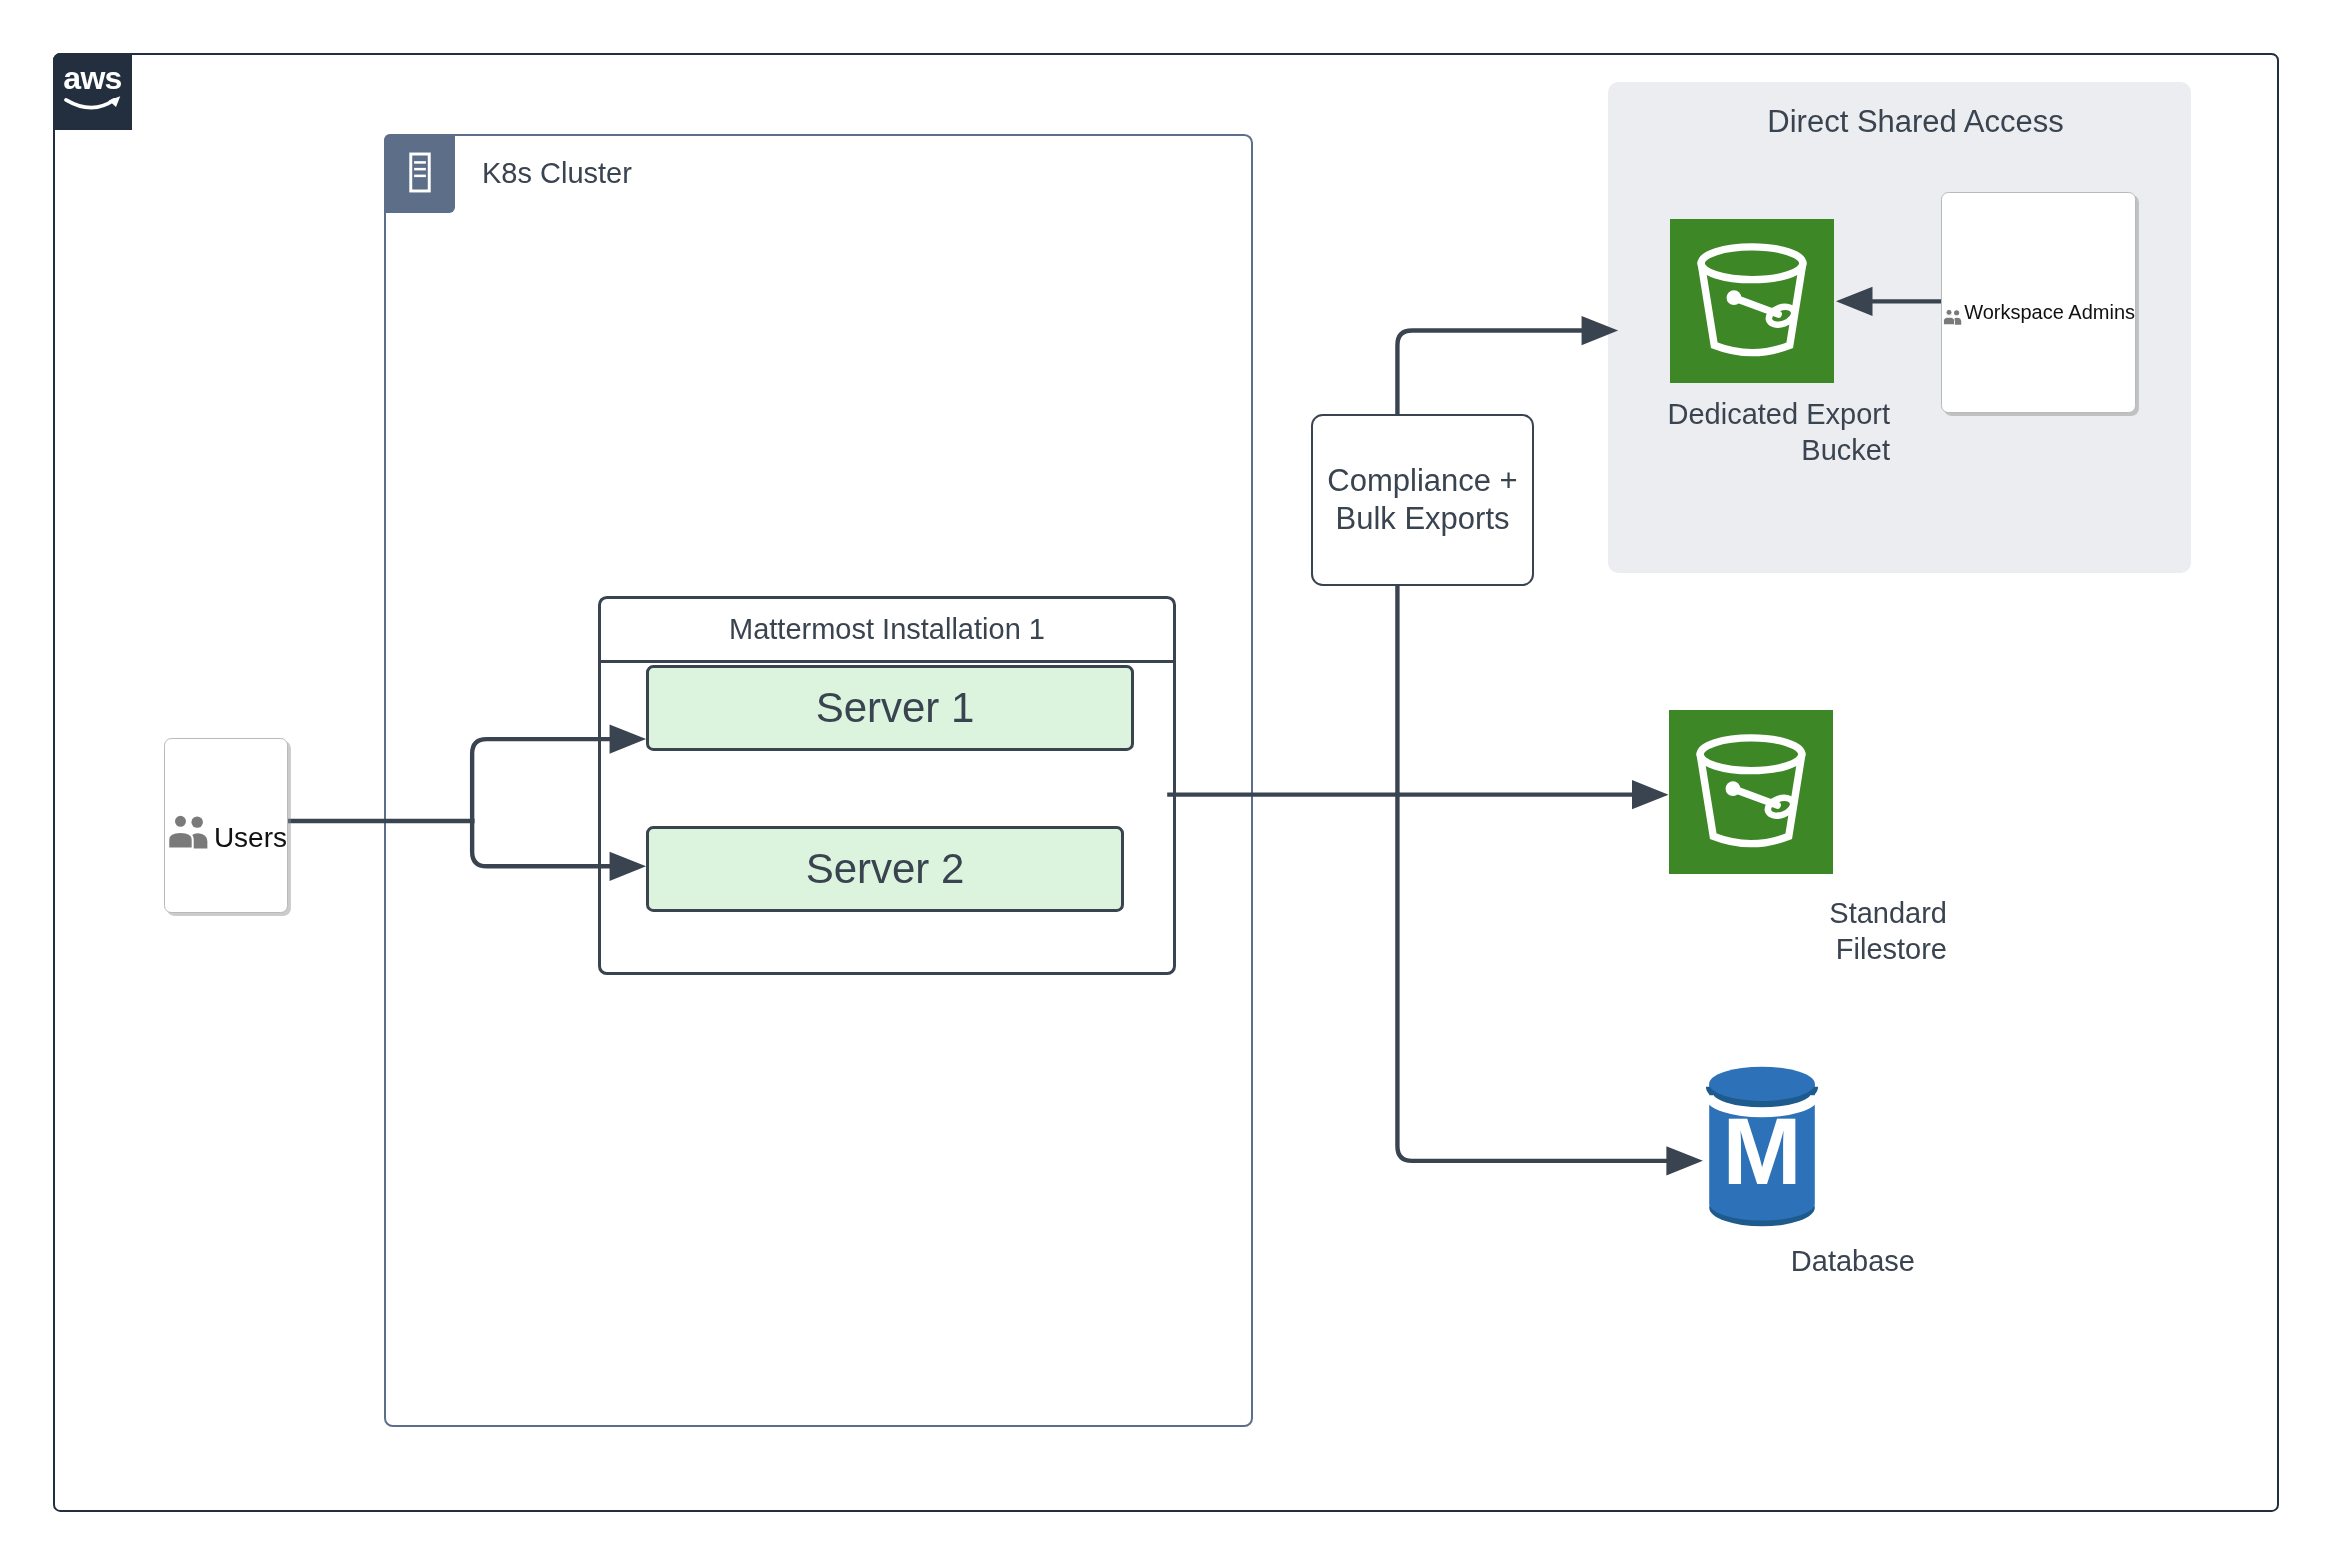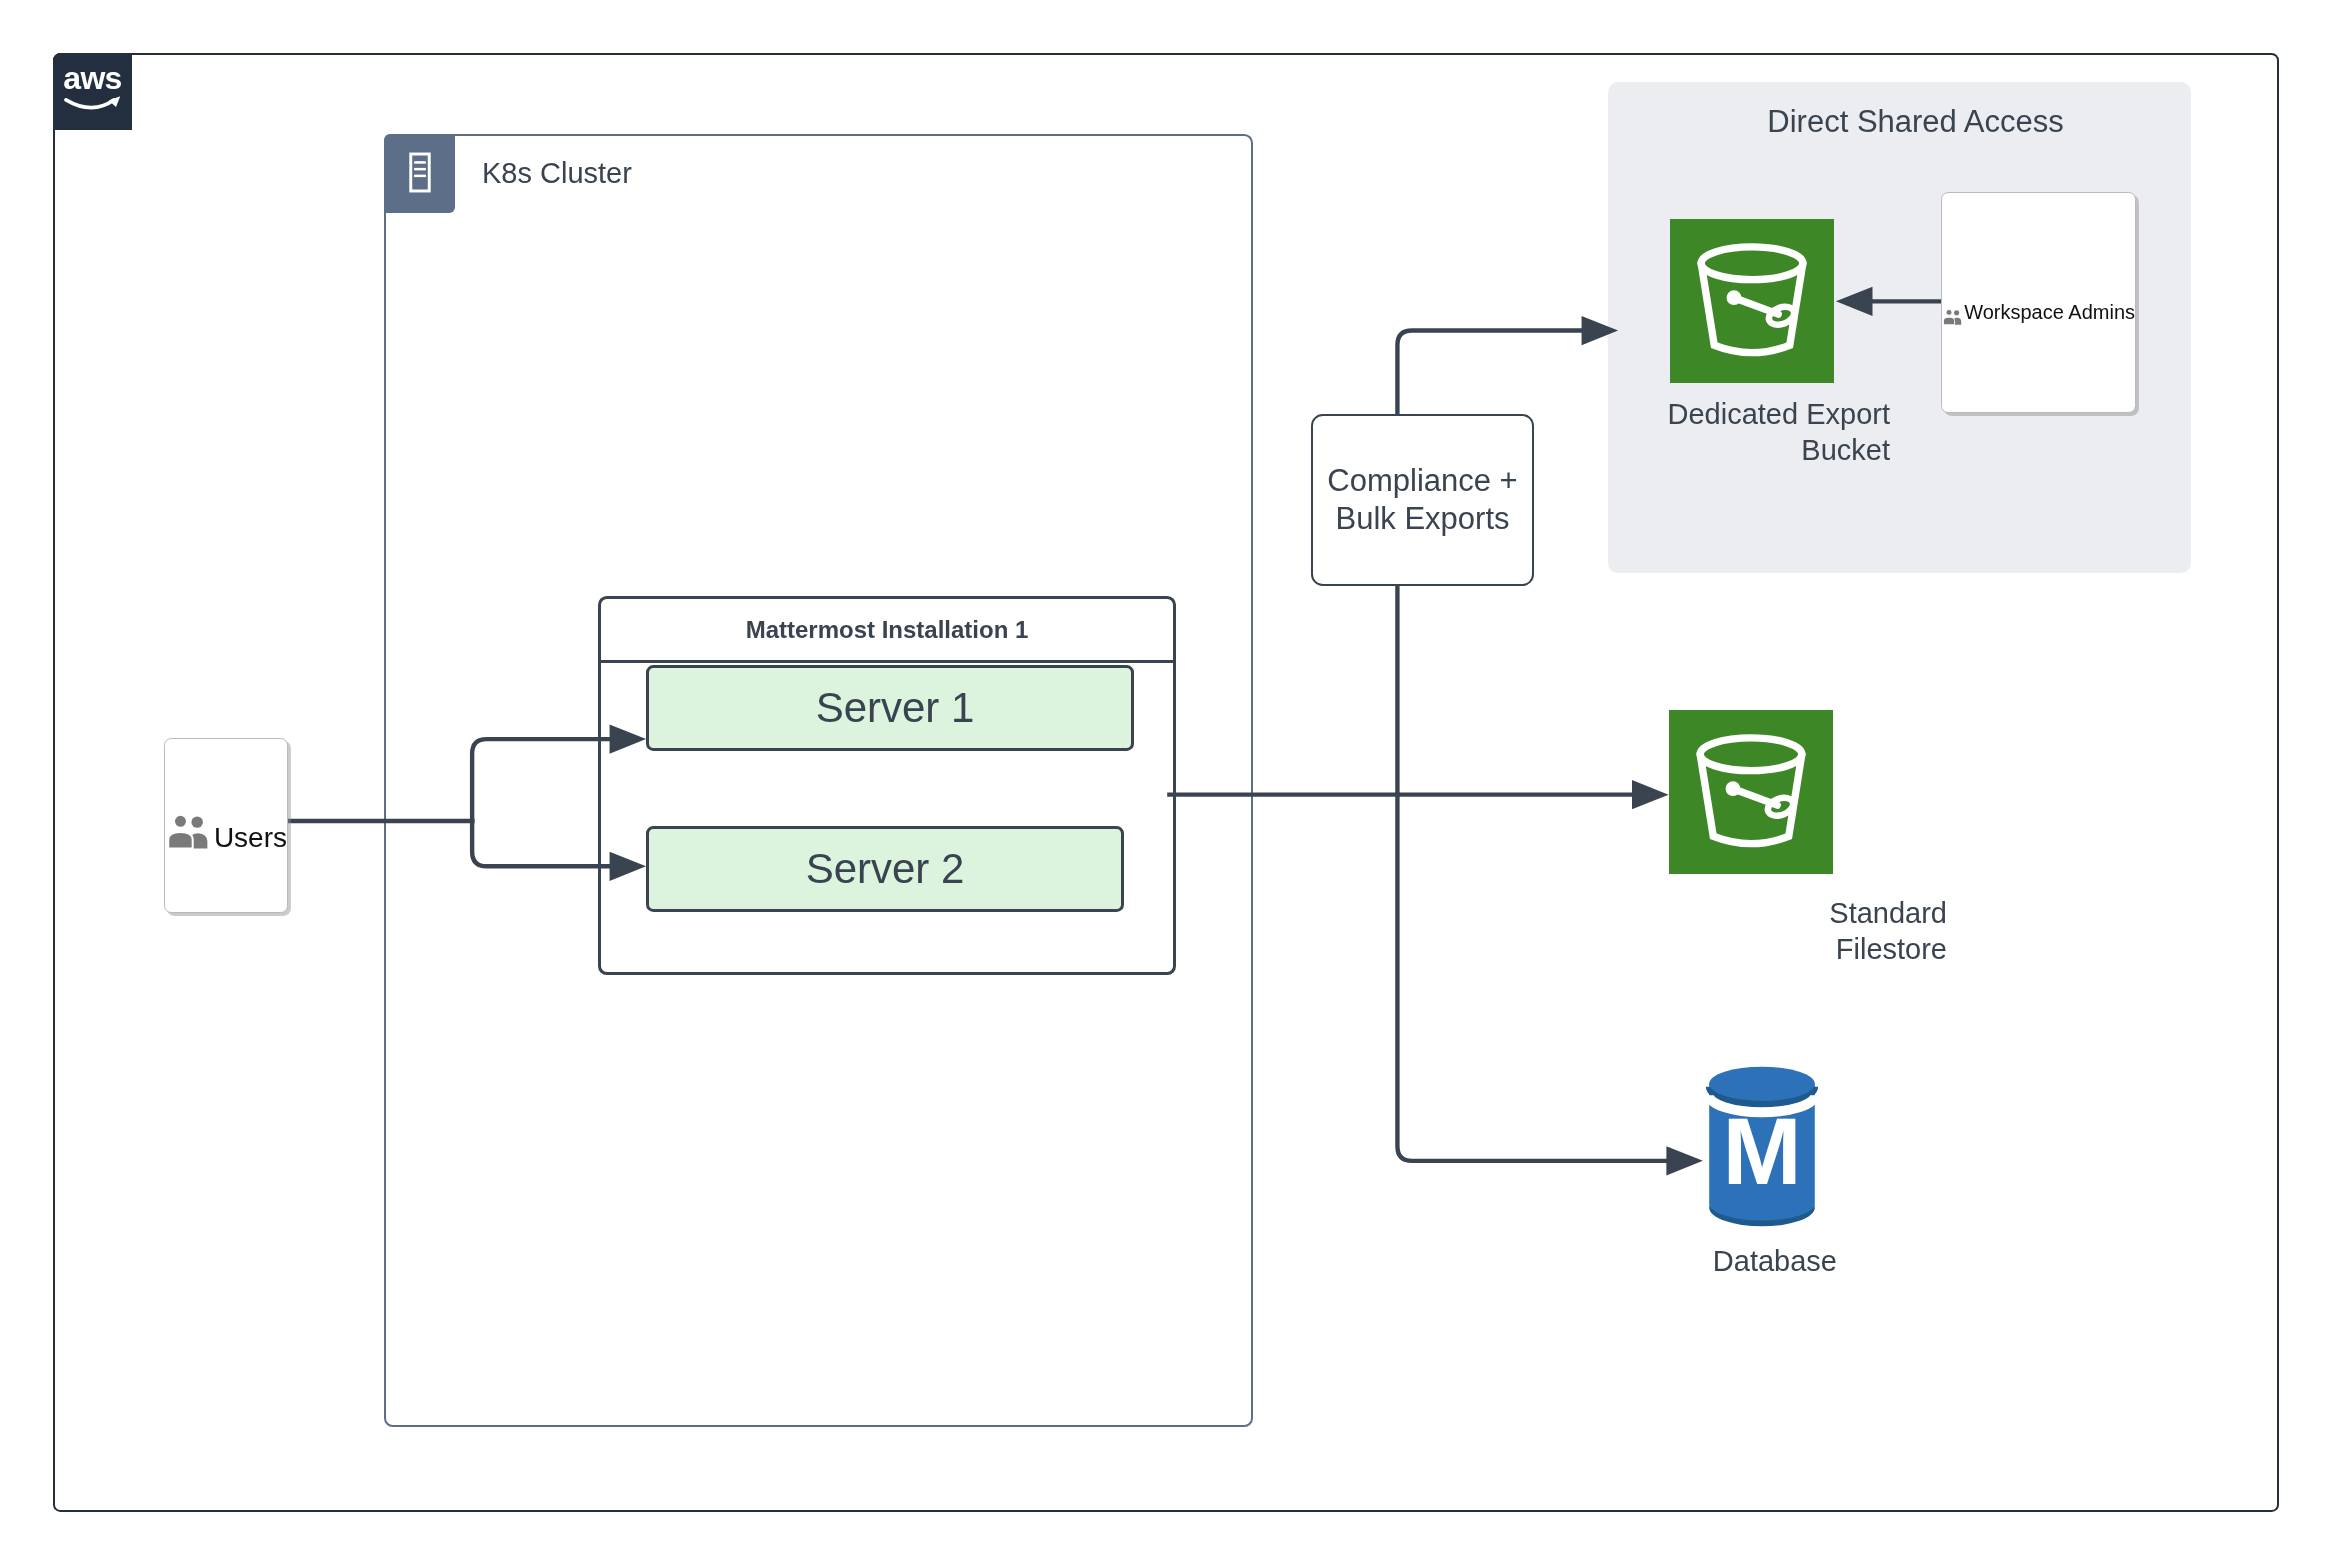--- a/index.html
+++ b/index.html
@@ -32,21 +32,21 @@
   .dsa-title{left:1608px;top:104px;width:583px;text-align:center;font-size:31px;color:var(--text-dark);z-index:3;margin-left:16px;}
 
   
   .k8s-box{left:384px;top:134px;width:865px;height:1289px;border:2.9px solid var(--k8s-border);border-radius:8.8px;z-index:2;}
   .k8s-tab{left:384px;top:134px;width:71px;height:79px;background:var(--k8s-border);border-radius:5.8px 0 5.8px 0;z-index:3;display:flex;align-items:center;justify-content:center;}
   .k8s-label{left:482px;top:134px;height:79px;line-height:79px;font-size:29px;color:var(--text-dark);z-index:3;}
 
   
   .mm-box{left:598px;top:596px;width:572px;height:373px;border:3.7px solid var(--line);border-radius:8.8px;z-index:2;}
   .mm-header{position:absolute;left:0;top:0;width:100%;height:61px;border-bottom:3.7px solid var(--line);display:flex;align-items:center;justify-content:center;}
-  .mm-title{font-size:24px;color:var(--text-dark);font-weight:bold;}
+  .mm-title{font-size:29px;color:var(--text-dark);}
 
   .server-box{left:646px;width:472px;height:80px;background:var(--server-fill);border:3.7px solid var(--line);border-radius:7.3px;z-index:6;display:flex;align-items:center;justify-content:center;font-size:42px;color:var(--text-dark);}
   .server-1{top:665px;padding-left:10px;}
   .server-2{top:826px;}
 
   
   .connectors{left:0;top:0;width:2330px;height:1563px;z-index:5;pointer-events:none;}
   .connector{stroke:var(--line);stroke-width:6;fill:none;stroke-linecap:square;}
   .arrowhead{fill:var(--line);stroke:none;}
 
@@ -64,21 +64,21 @@
   .compliance-text{width:208px;text-align:center;font-size:31px;line-height:1.22;color:var(--text-dark);}
 
   
   .bucket-icon{width:164px;height:164px;background:var(--s3-green);z-index:6;display:flex;align-items:center;justify-content:center;}
   .dedicated-bucket{left:1670px;top:219px;}
   .filestore-bucket{left:1669px;top:710px;}
   .bucket-svg{width:164px;height:164px;}
   .node-label{font-size:29px;line-height:1.25;color:var(--text-dark);text-align:right;z-index:6;}
   .dedicated-label{left:1615px;top:396px;width:275px;}
   .filestore-label{left:1728px;top:895px;width:219px;}
-  .db-label{left:1662px;top:1243px;width:175px;}
+  .db-label{left:1740px;top:1243px;width:175px;}
 
   
   .db-icon{left:1696px;top:1061px;width:132px;height:171px;z-index:6;}
   .db-svg{width:132px;height:171px;display:block;}
   .db-monogram{position:absolute;left:0;top:0;width:100%;height:100%;display:flex;align-items:center;justify-content:center;padding-top:10.2px;box-sizing:border-box;color:#ffffff;font-size:95px;font-weight:bold;}
 </style>
 </head>
 <body>
 
 <div class="canvas">

